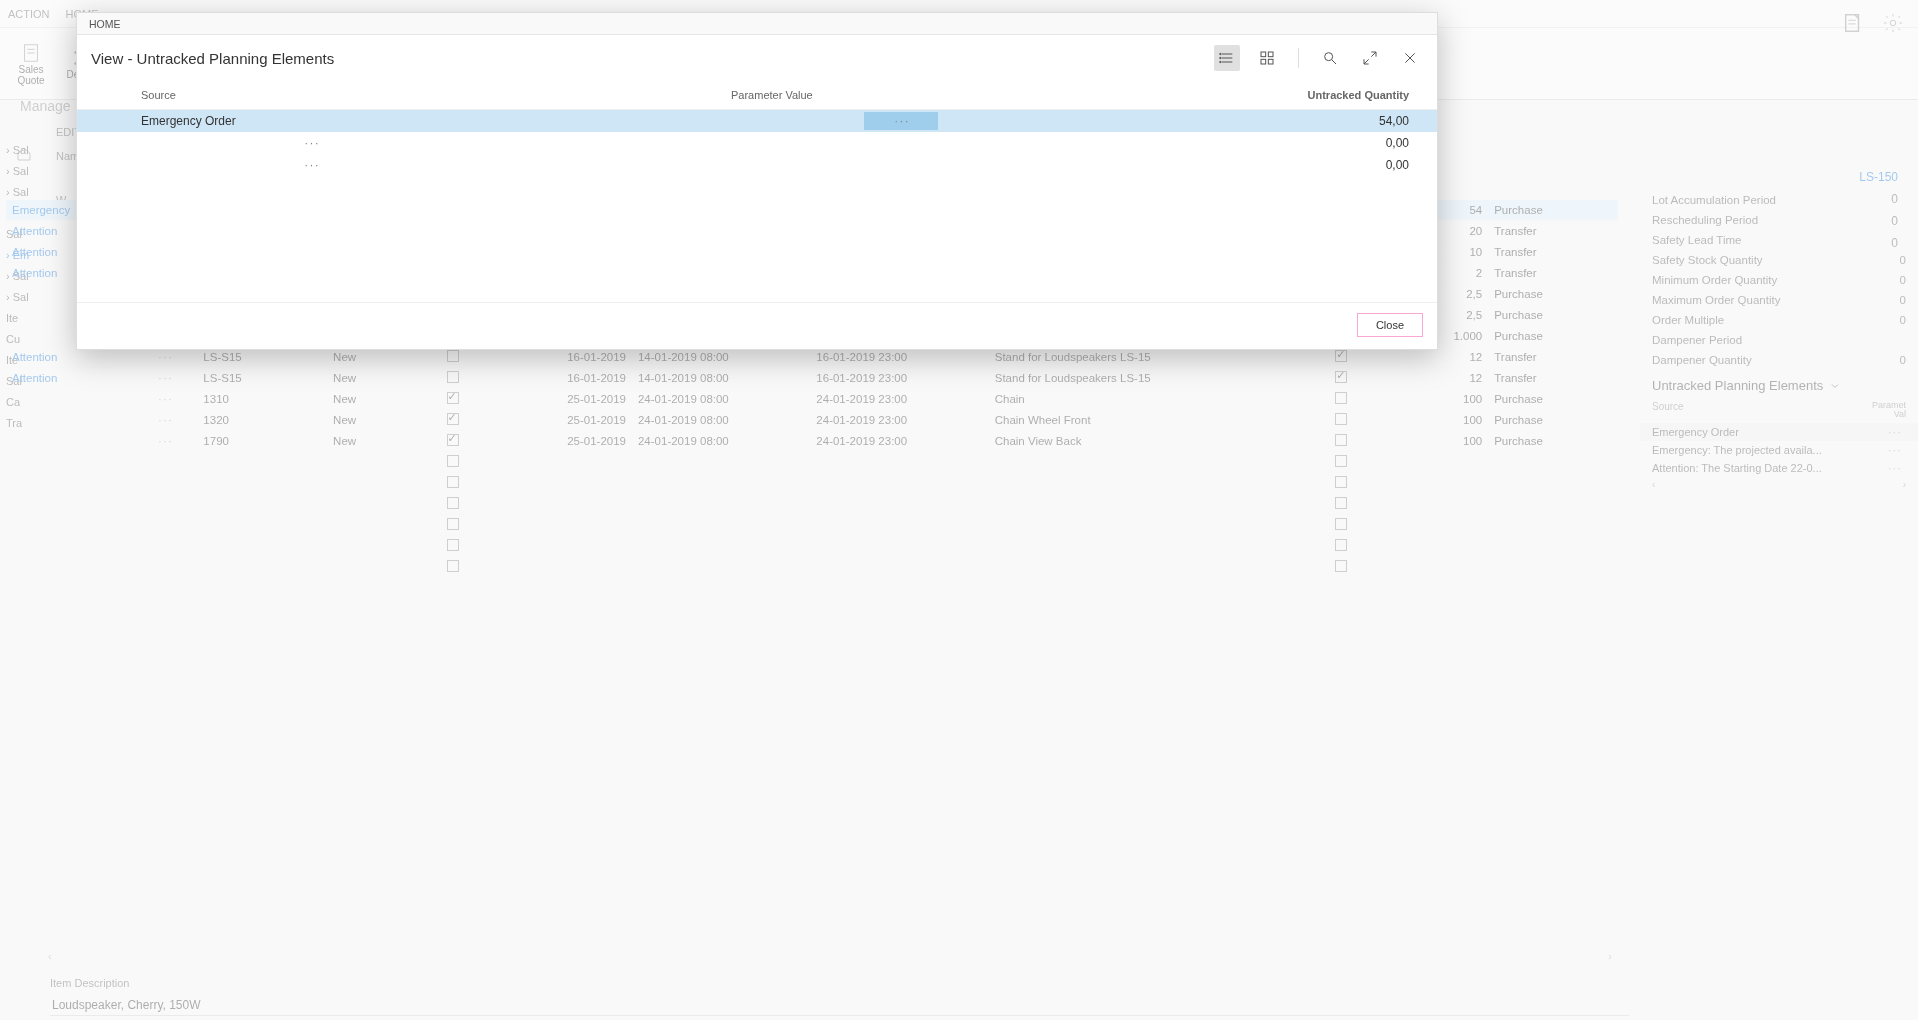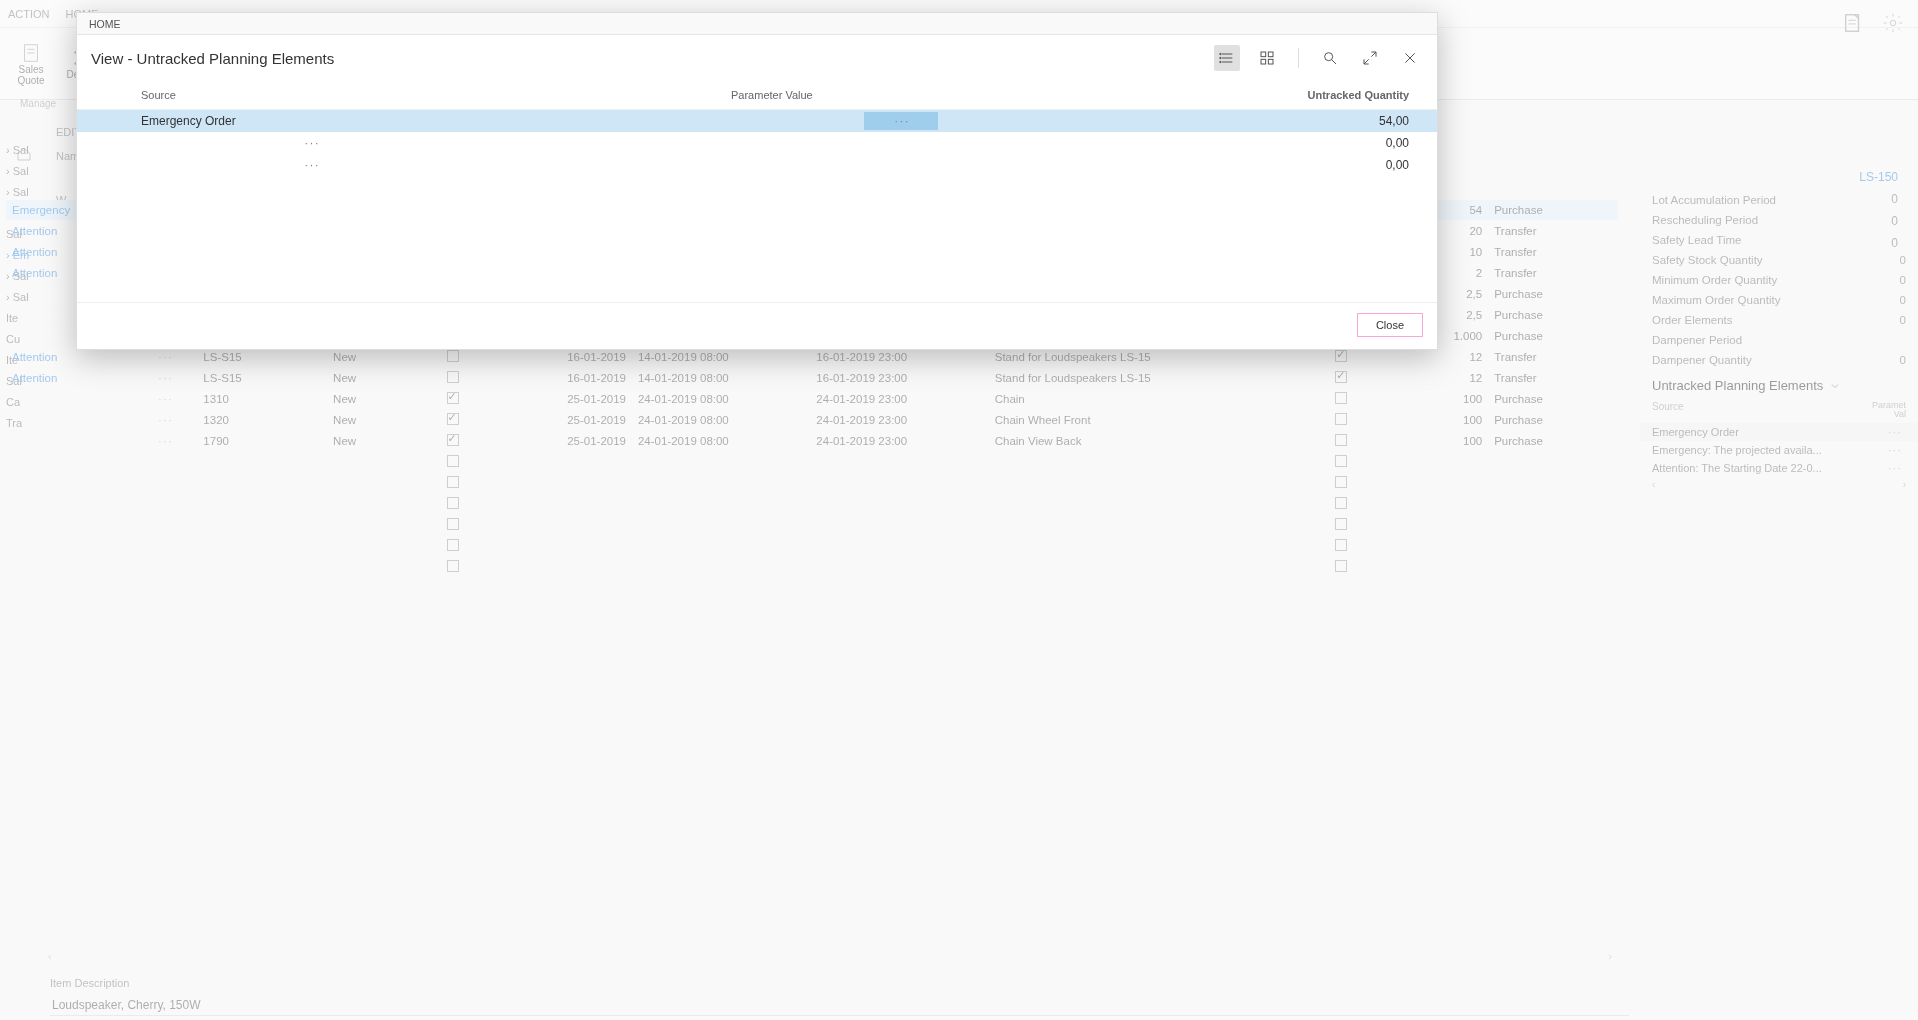--- a/index.html
+++ b/index.html
@@ -31,21 +31,21 @@
 .grid tr.selected { background: #d4e8f7; }
 .grid .link { color: #1976d2; }
 .grid .chk { width: 12px; height: 12px; border: 1px solid #888; display: inline-block; position: relative; }
 .grid .chk.on::after { content: '✓'; position: absolute; top: -3px; left: 0; font-size: 11px; color: #333; }
 .grid .dots { color: #999; letter-spacing: -1px; }
 .grid .num { text-align: right; }
 
 
 .factbox { position: absolute; right: 0; top: 190px; width: 278px; font-size: 11.5px; color: #555; }
 .factbox .row { display: flex; justify-content: space-between; padding: 4px 12px; }
-.factbox .section-hd { font-size: 13px; color: #000000; padding: 8px 12px 4px; display: flex; align-items: center; gap: 6px; }
+.factbox .section-hd { font-size: 13px; color: #404040; padding: 8px 12px 4px; display: flex; align-items: center; gap: 6px; }
 .factbox .mini-list { font-size: 11px; }
 .factbox .mini-th { display: flex; padding: 4px 12px; color: #888; font-size: 10px; }
 .factbox .mini-row { display: flex; padding: 3px 12px; align-items: center; }
 .factbox .mini-row.sel { background: #e8e8e8; }
 .factbox .mini-src { flex: 1; overflow: hidden; text-overflow: ellipsis; white-space: nowrap; }
 .factbox .mini-dots { color: #999; letter-spacing: -1px; padding: 0 6px; }
 .factbox .scroll-arrows { display: flex; justify-content: space-between; padding: 2px 12px; color: #999; font-size: 10px; }
 .top-right-link { position: absolute; right: 20px; top: 170px; color: #1976d2; font-size: 12px; }
 
 
@@ -110,21 +110,21 @@
 Quote</span>
     </div>
     <div class="ribbon-btn">
       <svg viewBox="0 0 24 24">
           <line x1="5" y1="5" x2="19" y2="19" stroke="#666" stroke-width="2"></line>
           <line x1="19" y1="5" x2="5" y2="19" stroke="#666" stroke-width="2"></line>
         </svg>
       <span>Delete</span>
     </div>
   </div>
-  <div style="position:absolute;left:20px;top:98px;font-size:10px;color:#888">Manage</div>
+  <div style="position:absolute;left:20px;top:98px;font-size:14px;color:#888">Manage</div>
 
   <div class="top-right-icons">
     <span><svg viewBox="0 0 24 24">
           <rect x="4" y="3" width="14" height="18" stroke-width="1.5"></rect>
           <path d="M14 3 L18 7" stroke-width="1.5"></path>
           <line x1="7" y1="9" x2="15" y2="9"></line>
           <line x1="7" y1="13" x2="15" y2="13"></line>
         </svg></span>
     <span><svg viewBox="0 0 24 24">
           <circle cx="12" cy="12" r="3"></circle>
@@ -442,21 +442,21 @@
         </div>
         <div class="row">
           <span>Minimum Order Quantity</span>
           <span>0</span>
         </div>
         <div class="row">
           <span>Maximum Order Quantity</span>
           <span>0</span>
         </div>
         <div class="row">
-          <span>Order Elements</span>
+          <span>Order Multiple</span>
           <span>0</span>
         </div>
         <div class="row">
           <span>Dampener Period</span>
           <span></span>
         </div>
         <div class="row">
           <span>Dampener Quantity</span>
           <span>0</span>
         </div>

